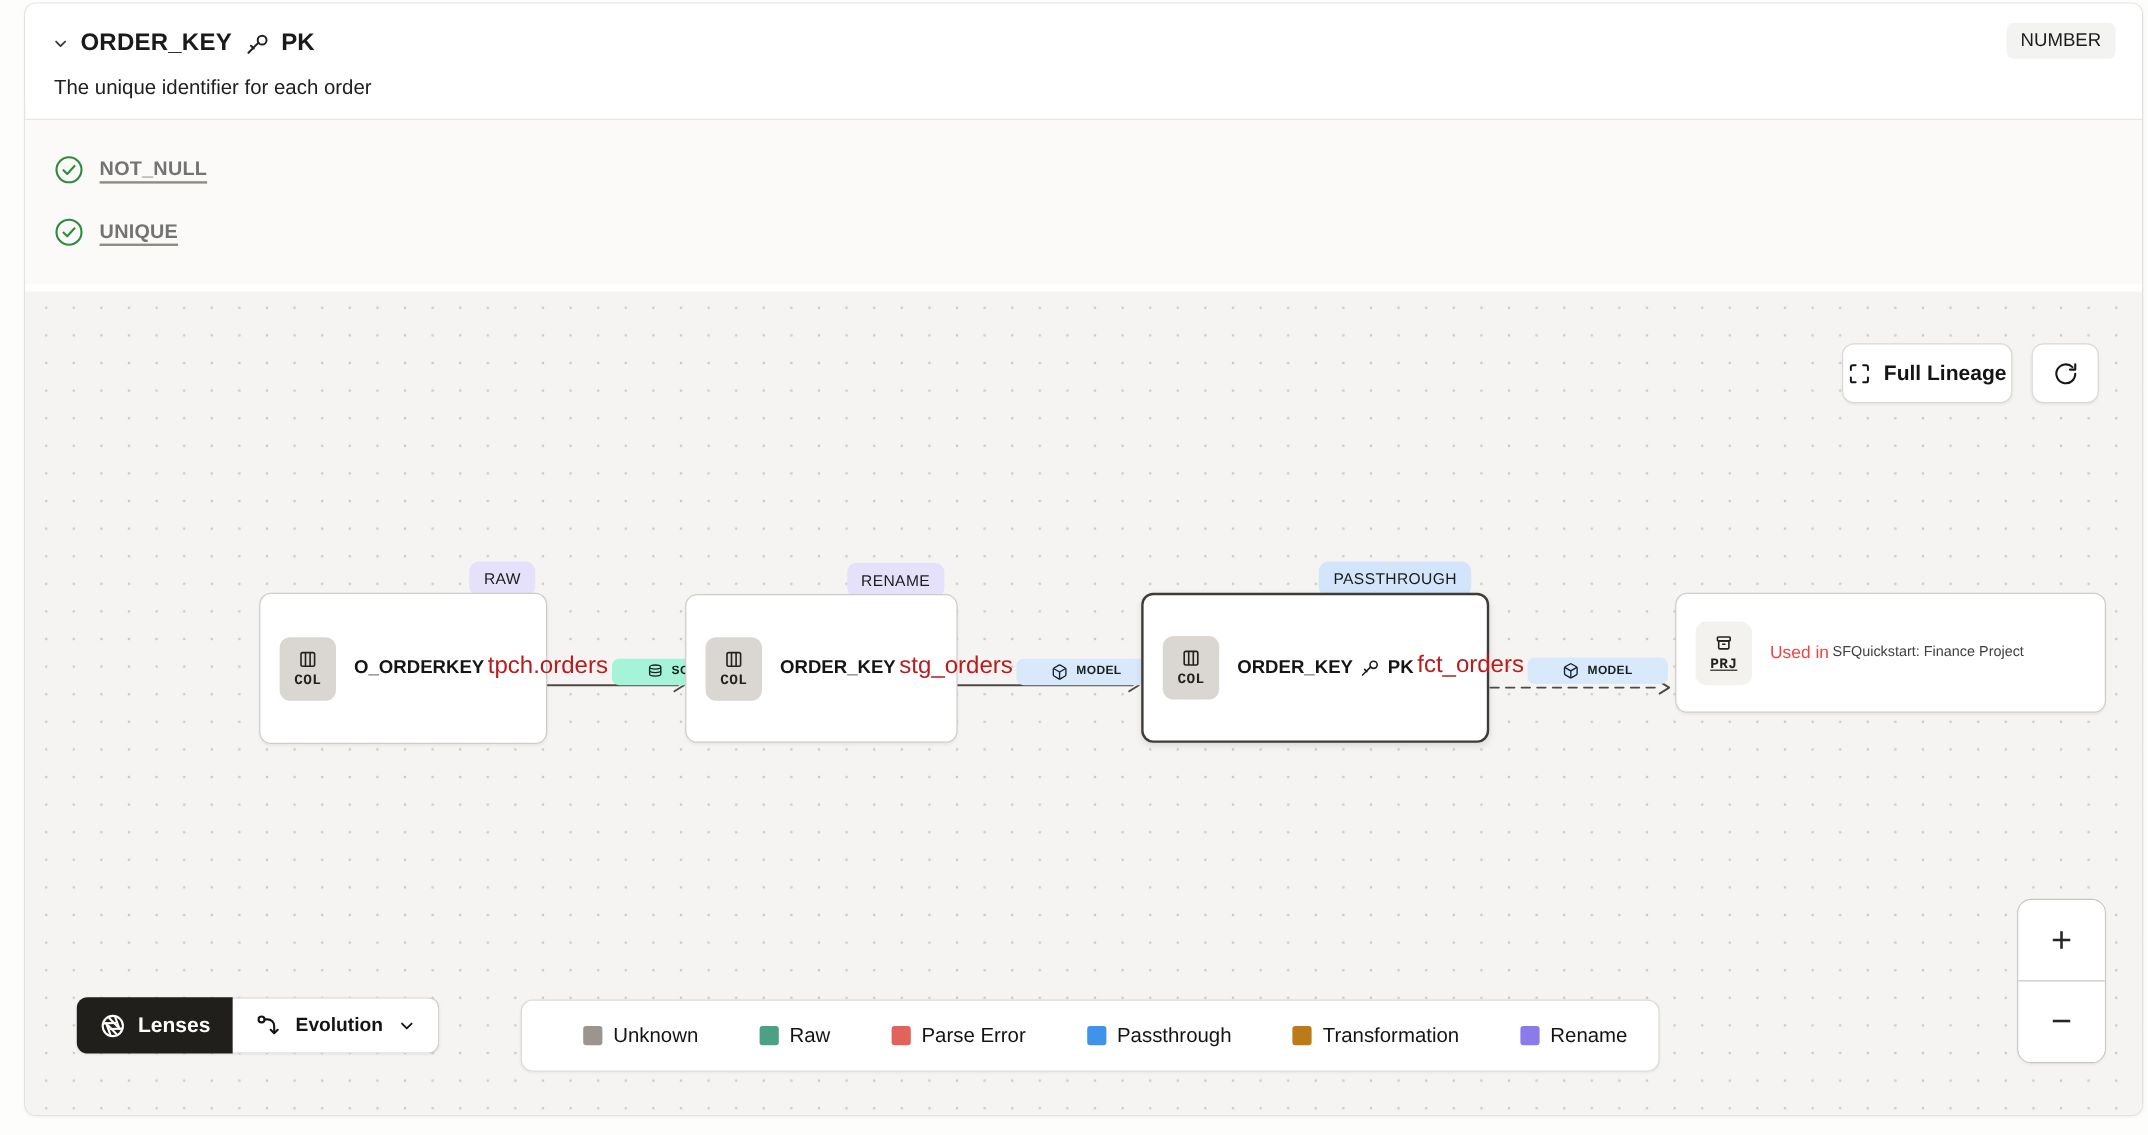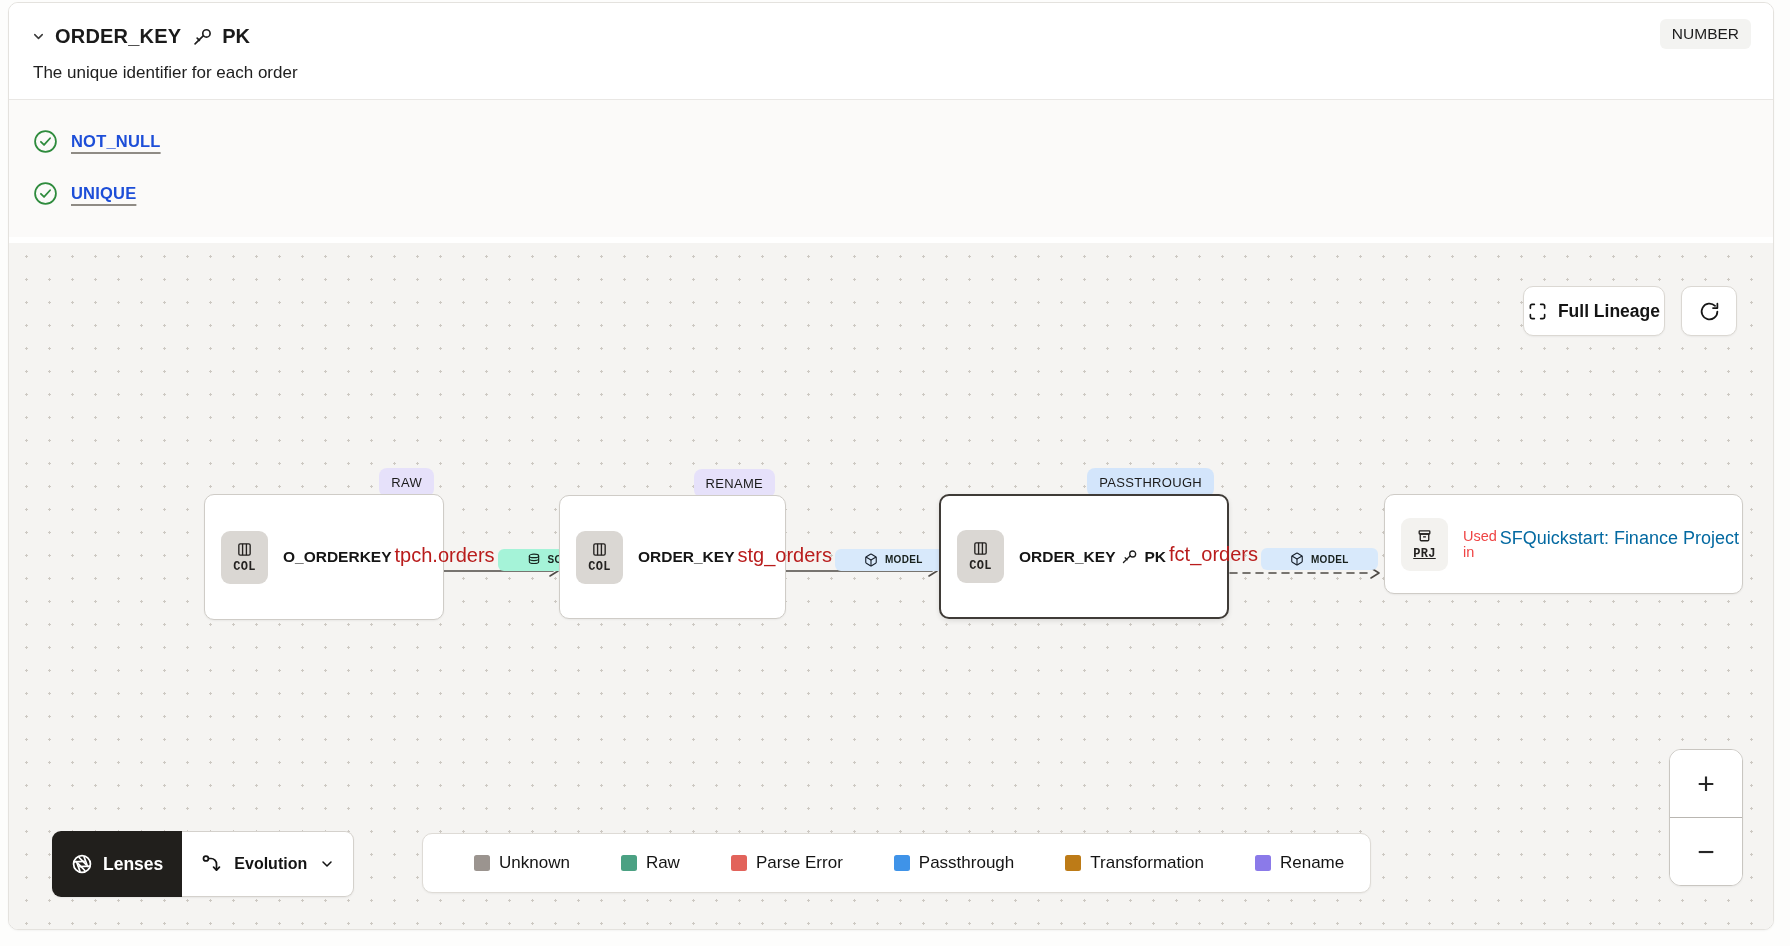--- a/index.html
+++ b/index.html
@@ -1,19 +1,19 @@
 <!DOCTYPE html>
 <html><head>
 <meta charset="utf-8">
 <style>
   * { margin:0; padding:0; box-sizing:border-box; }
   html,body { width:1790px; height:946px; background:#fdfdfc; font-family:"Liberation Sans", sans-serif; color:#1a1a1a; overflow:hidden; }
 
   .card {
-    position:absolute; left:8px; top:2px; width:1766px; height:928px;
+    position:absolute; left:20px; top:2px; width:1766px; height:928px;
     background:#ffffff; border:1px solid #e4e2de; border-radius:10px;
     overflow:hidden; box-shadow:0 1px 2px rgba(0,0,0,.04);
   }
 
   
   .header { padding:16px 22px 0 22px; background:#fff; }
   .title-row { display:flex; align-items:center; gap:9px; position:relative; height:34px; }
   .collapse-btn { display:flex; align-items:center; cursor:pointer; color:#3a3a3a; }
   .col-title { font-size:20px; font-weight:700; letter-spacing:.2px; }
   .pk-label { font-size:20px; font-weight:700; }
@@ -21,21 +21,21 @@
   .type-badge {
     position:absolute; right:0; top:0; background:#f3f3f1; border-radius:6px;
     padding:6px 12px; font-size:15.5px; font-weight:500; color:#1c1c1c;
   }
   .desc { font-size:17px; color:#202020; margin:10px 0 16px 2px; }
 
   
   .tests { border-top:1px solid #e9e7e4; background:#fbfaf9; padding:15px 24px 18px 24px; }
   .test-row { display:flex; align-items:center; gap:13px; height:52px; }
   .test-link {
-    font-size:16.5px; font-weight:600; letter-spacing:.2px; color:#1d4ed8;
+    font-size:16.5px; font-weight:600; letter-spacing:.2px; color:#737373;
     text-decoration:underline; text-decoration-color:#8f8b85; text-decoration-thickness:1.5px; text-underline-offset:5px;
     cursor:pointer;
   }
 
   
   .canvas {
     position:absolute; left:0; top:240px; width:1766px; height:688px;
     background-color:#f5f4f2;
     background-image:radial-gradient(circle, #cdc9c3 1.05px, transparent 1.35px);
     background-size:23px 23px; background-position:6px 2px;
@@ -63,21 +63,21 @@
   .kind-box.light { background:#f3f2ef;text-decoration:underline; }
   .kind-label { font-family:"Liberation Mono", monospace; font-size:12px; font-weight:700; letter-spacing:.3px; }
   .node-body { display:flex; gap:3px; min-width:0; }
   .node-title { font-size:15.5px; font-weight:600; color:#151515; display:flex; align-items:center; gap:6px; white-space:nowrap; }
   .node-sub { font-size:20px; color:#b91c1c; white-space:nowrap; }
   .chip {
     margin-top:5px; align-self:flex-start; display:inline-flex; align-items:center; gap:7px;
     border-radius:6px; padding:4px 29px; font-size:10px; font-weight:600; color:#17201c; letter-spacing:.3px;
   }
   .prj-title { font-size:14.5px; color:#ef4444; }
-  .prj-sub { font-size:18px; color:#0369a1; white-space:nowrap; }
+  .prj-sub { font-size:12px; color:#404040; white-space:nowrap; }
 
   
   .full-lineage-btn {
     position:absolute; top:43px; right:110px; height:50px; padding:0 4px;
     background:#fff; border:1px solid #dbd8d3; border-radius:10px;
     display:flex; align-items:center; gap:11px; font-size:17.5px; font-weight:600; color:#141414;
     box-shadow:0 1px 2px rgba(0,0,0,.05); cursor:pointer;
   }
   .refresh-btn {
     position:absolute; top:43px; right:38px; width:56px; height:50px;
@@ -89,21 +89,21 @@
   
   .zoom-ctrl {
     position:absolute; left:1660px; top:506px; width:74px; height:137px;
     background:#fff; border:1px solid #c9c6c1; border-radius:12px; overflow:hidden;
     display:flex; flex-direction:column; box-shadow:0 1px 2px rgba(0,0,0,.05);
   }
   .zoom-btn { flex:1; display:flex; align-items:center; justify-content:center; font-size:30px; font-weight:300; color:#262626; cursor:pointer; background:#fff; border:none; }
   .zoom-divider { height:1px; background:#b9b6b1; }
 
   
-  .lenses-bar { position:absolute; left:43px; top:588px; height:66px; display:flex; border-radius:9px; box-shadow:0 1px 2px rgba(0,0,0,.06); }
+  .lenses-bar { position:absolute; left:43px; top:588px; height:47px; display:flex; border-radius:9px; box-shadow:0 1px 2px rgba(0,0,0,.06); }
   .lenses-btn {
     background:#211f1c; color:#fff; display:flex; align-items:center; gap:10px;
     padding:0 19px; border-radius:9px 0 0 9px; font-size:17.5px; font-weight:700; cursor:pointer;
   }
   .lens-select {
     background:#fff; border:1px solid #d4d1cc; border-left:none; border-radius:0 9px 9px 0;
     display:flex; align-items:center; gap:12px; padding:0 18px; font-size:16px; font-weight:700; color:#141414; cursor:pointer;
   }
 
   

